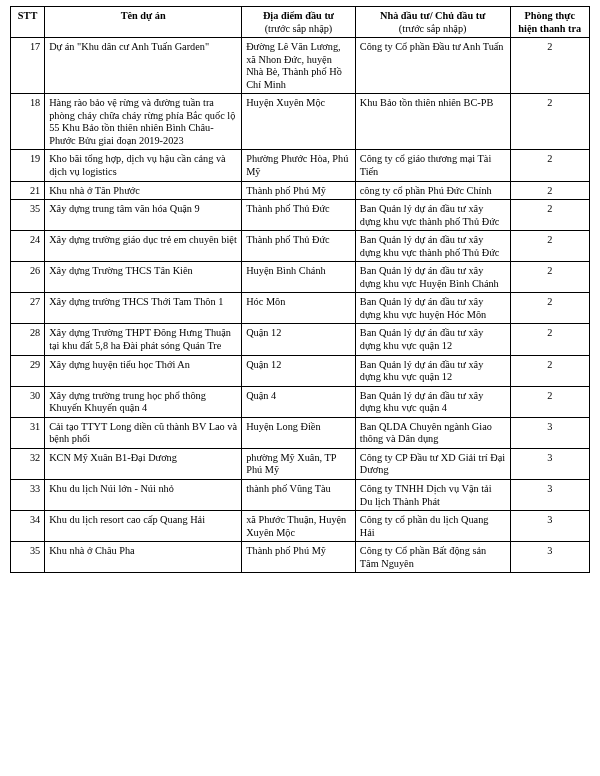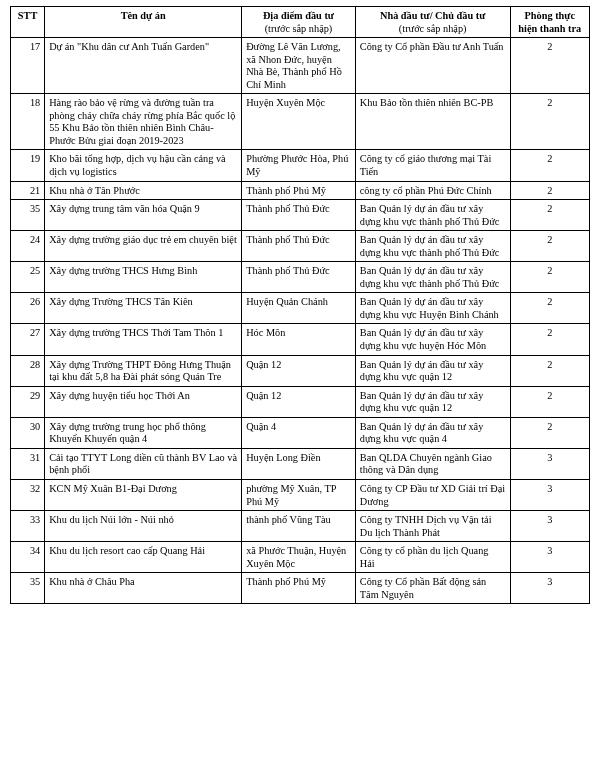--- a/index.html
+++ b/index.html
@@ -137,30 +137,23 @@
           <td class="c-room">2</td>
         </tr>
         <tr>
           <td class="c-stt">24</td>
           <td class="c-name">Xây dựng trường giáo dục trẻ em chuyên biệt</td>
           <td class="c-place">Thành phố Thủ Đức</td>
           <td class="c-investor">Ban Quản lý dự án đầu tư xây dựng khu vực thành phố Thủ Đức</td>
           <td class="c-room">2</td>
         </tr>
         <tr>
-          <td class="c-stt">25</td>
-          <td class="c-name">Xây dựng trường THCS Hưng Bình</td>
-          <td class="c-place">Thành phố Thủ Đức</td>
-          <td class="c-investor">Ban Quản lý dự án đầu tư xây dựng khu vực thành phố Thủ Đức</td>
-          <td class="c-room">2</td>
-        </tr>
-        <tr>
           <td class="c-stt">26</td>
           <td class="c-name">Xây dựng Trường THCS Tân Kiên</td>
-          <td class="c-place">Huyện Quản Chánh</td>
+          <td class="c-place">Huyện Bình Chánh</td>
           <td class="c-investor">Ban Quản lý dự án đầu tư xây dựng khu vực Huyện Bình Chánh</td>
           <td class="c-room">2</td>
         </tr>
         <tr>
           <td class="c-stt">27</td>
           <td class="c-name">Xây dựng trường THCS Thới Tam Thôn 1</td>
           <td class="c-place">Hóc Môn</td>
           <td class="c-investor">Ban Quản lý dự án đầu tư xây dựng khu vực huyện Hóc Môn</td>
           <td class="c-room">2</td>
         </tr>

